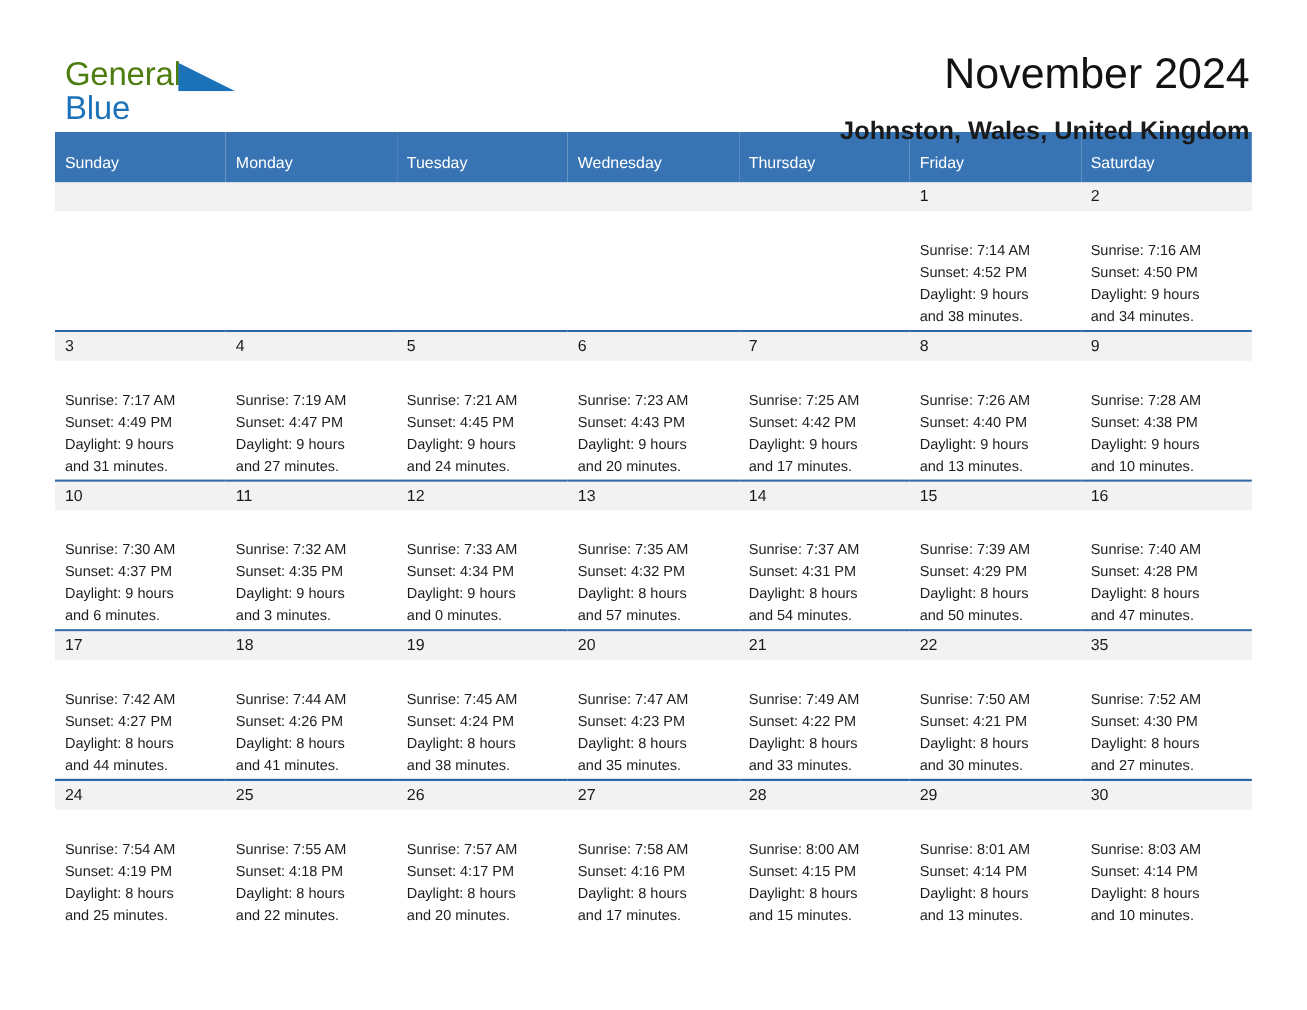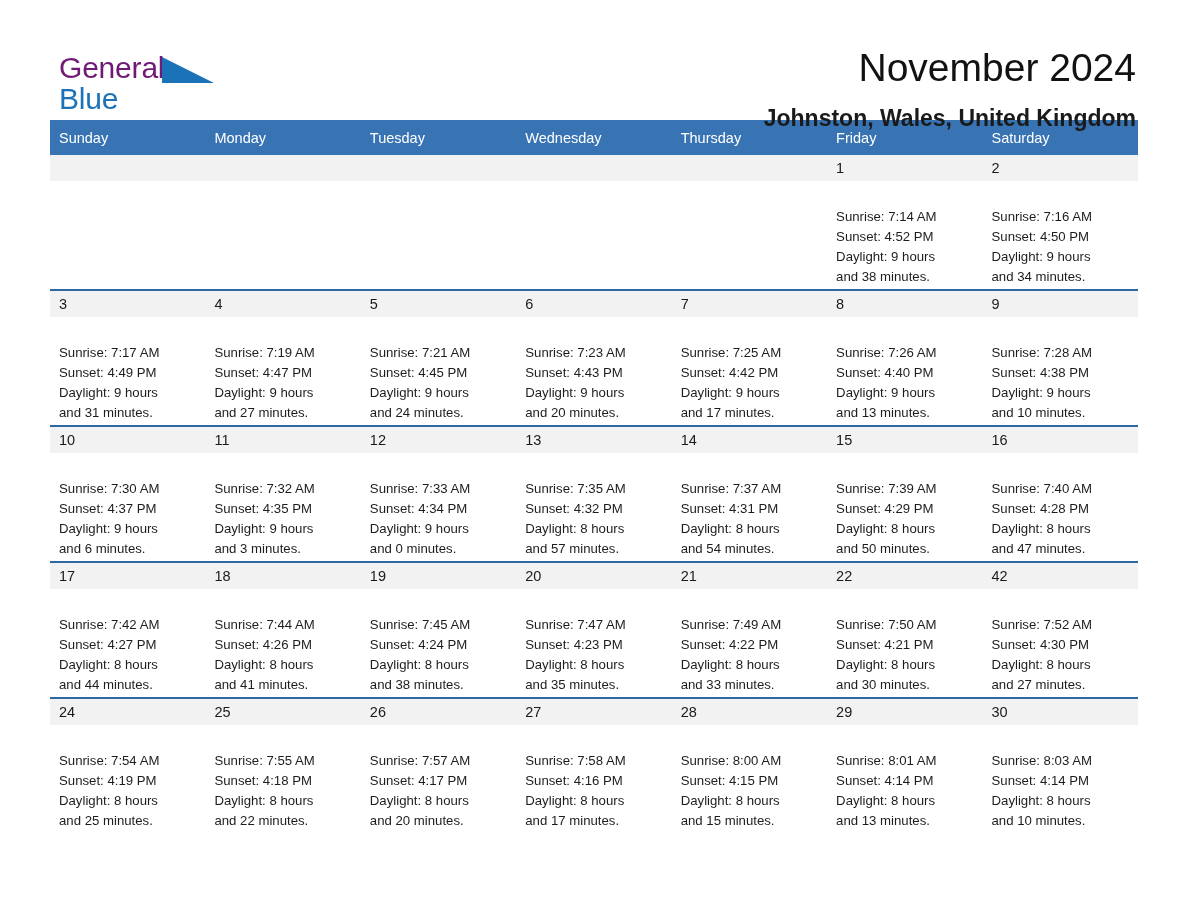--- a/index.html
+++ b/index.html
@@ -38,21 +38,21 @@
   }
   .brand-row1 {
     position: relative;
     height: 34px;
     display: flex;
     align-items: flex-start;
   }
   .brand-general {
     font-size: 30px;
     line-height: 32px;
-    color: #701a75;
+    color: #4d7c0f;
     letter-spacing: -0.2px;
     text-align: right;
   }
   .brand-tri {
     display: block;
     margin-left: -2px;
     margin-top: 5px;
   }
   .brand-blue {
     font-size: 30px;
@@ -87,21 +87,21 @@
     border-collapse: collapse;
     table-layout: fixed;
     margin-top: 12px;
   }
   .calendar th {
     background: #3874b4;
     color: #ffffff;
     font-size: 14.5px;
     font-weight: normal;
     text-align: left;
-    padding: 9px 0 8px 9px;
+    padding: 20px 0 8px 9px;
     height: 18px;
     border: none;
   }
   .calendar td {
     vertical-align: top;
     padding: 0;
     border: none;
     width: 155.4px;
     height: 134px;
     background: #ffffff;
@@ -442,21 +442,21 @@
               <div class="info">
                 <div>Sunrise: 7:50 AM</div>
                 <div>Sunset: 4:21 PM</div>
                 <div>Daylight: 8 hours</div>
                 <div>and 30 minutes.</div>
               </div>
             </div>
           </td>
           <td>
             <div class="cell">
-              <span class="daynum">42</span>
+              <span class="daynum">35</span>
               <div class="info">
                 <div>Sunrise: 7:52 AM</div>
                 <div>Sunset: 4:30 PM</div>
                 <div>Daylight: 8 hours</div>
                 <div>and 27 minutes.</div>
               </div>
             </div>
           </td>
         </tr>
         <tr class="week">

